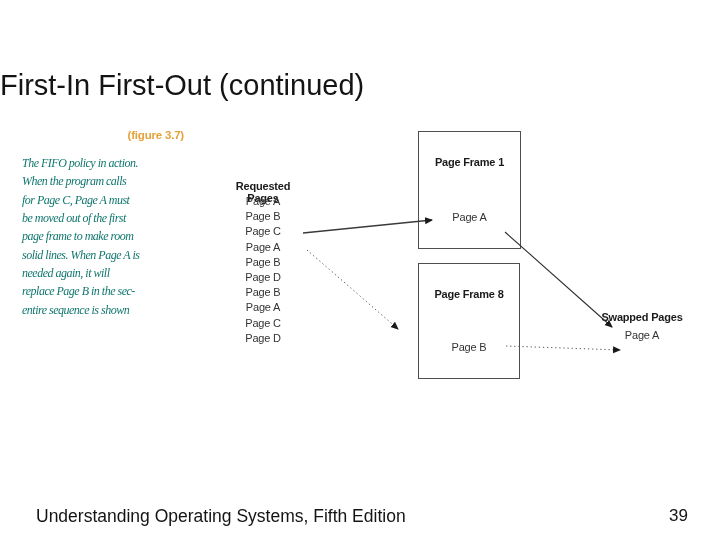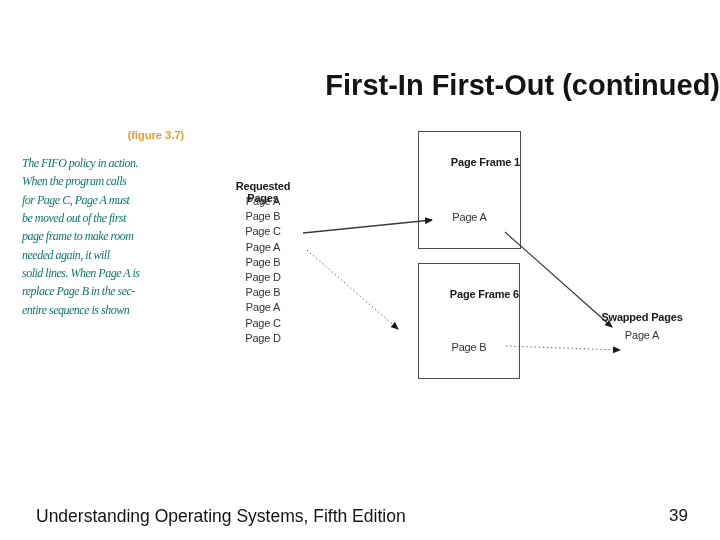--- a/index.html
+++ b/index.html
@@ -9,23 +9,23 @@
     overflow: hidden;
     position: relative;
     font-family: "Liberation Sans", sans-serif;
   }
   .slide { position: absolute; inset: 0; }
 
   
   .slide-title {
     position: absolute;
     top: 50px; left: 0; width: 720px;
-    text-align: right;
+    text-align: left;
     font-size: 29px;
-    font-weight: 700;
+    font-weight: 400;
     color: #141414;
     letter-spacing: 0px;
   }
 
   
   .fig-label {
     position: absolute;
     left: 30px; top: 129px; width: 154px;
     text-align: right;
     font-size: 11.5px;
@@ -62,21 +62,21 @@
 
   .page-frame {
     position: absolute;
     border: 1px solid #4F4F4F;
     background: #ffffff;
   }
   .frame-1 { left: 418px; top: 131px; width: 101px; height: 116px; }
   .frame-2 { left: 418px; top: 263px; width: 100px; height: 114px; }
   .frame-title {
     position: absolute; top: 24px; left: 0; width: 100%;
-    text-align: right; font-weight: bold; color: #1a1a1a;
+    text-align: center; font-weight: bold; color: #1a1a1a;
   }
   .frame-page {
     position: absolute; left: 0; width: 100%;
     text-align: center; color: #333;
   }
   .frame-1 .frame-page { top: 79px; }
   .frame-2 .frame-page { top: 77px; }
 
   .swapped-block {
     position: absolute; left: 598px; top: 309px; width: 88px;
@@ -108,22 +108,22 @@
 
   <h1 class="slide-title">First-In First-Out (continued)</h1>
 
   <div class="fig-label">(figure 3.7)</div>
   <div class="fig-caption">
     <div>The FIFO policy in action.</div>
     <div>When the program calls</div>
     <div>for Page C, Page A must</div>
     <div>be moved out of the first</div>
     <div>page frame to make room</div>
+    <div>solid lines. When Page A is</div>
     <div>needed again, it will</div>
-    <div>solid lines. When Page A is</div>
     <div>replace Page B in the sec-</div>
     <div>entire sequence is shown</div>
   </div>
 
   <div class="requested-label diagram-text bold-label">Requested Pages</div>
   <div class="requested-items diagram-text">
     <div>Page A</div>
     <div>Page B</div>
     <div>Page C</div>
     <div>Page A</div>
@@ -134,21 +134,21 @@
     <div>Page C</div>
     <div>Page D</div>
   </div>
 
   <div class="page-frame frame-1 diagram-text">
     <div class="frame-title">Page Frame 1</div>
     <div class="frame-page">Page A</div>
   </div>
 
   <div class="page-frame frame-2 diagram-text">
-    <div class="frame-title">Page Frame 6</div>
+    <div class="frame-title">Page Frame 8</div>
     <div class="frame-page">Page B</div>
   </div>
 
   <div class="swapped-block diagram-text">
     <div class="bold-label">Swapped Pages</div>
     <div class="swapped-page">Page A</div>
   </div>
 
   <svg class="arrows-svg" viewBox="0 0 720 540" xmlns="http://www.w3.org/2000/svg">
     <defs>

